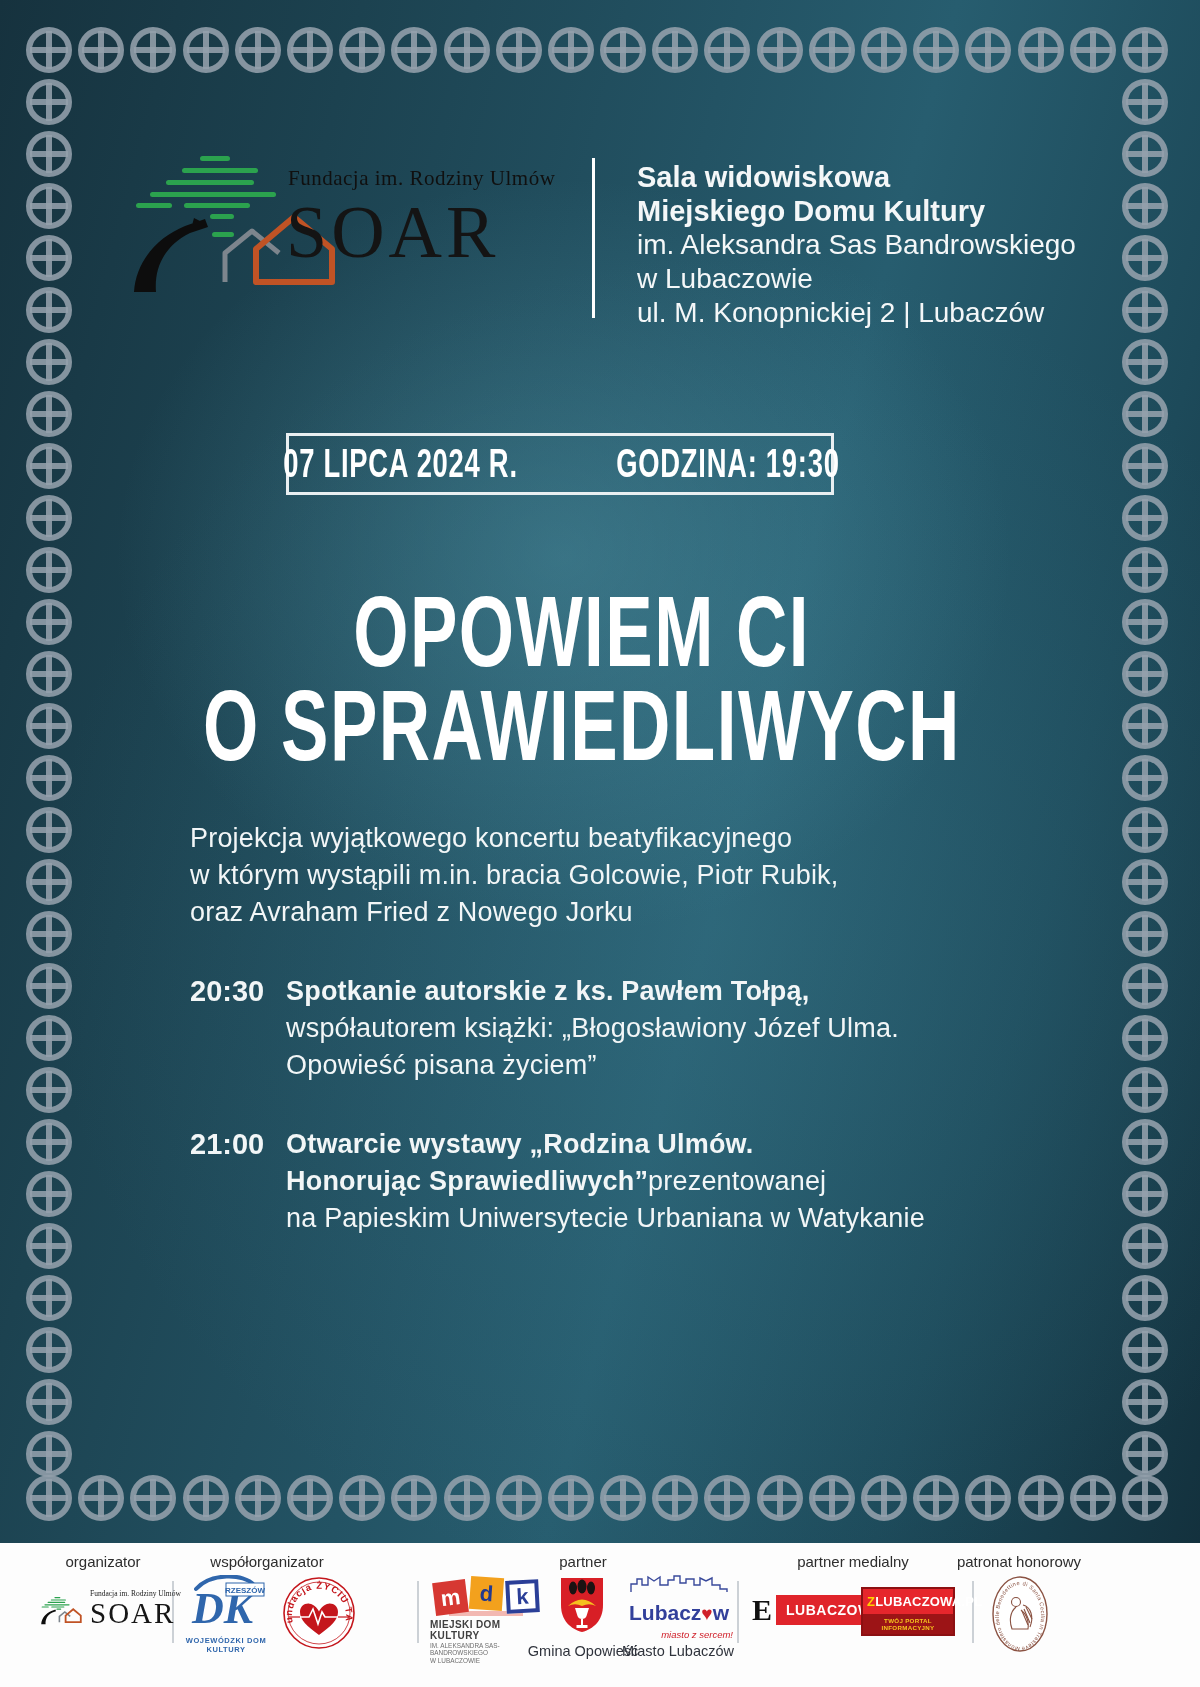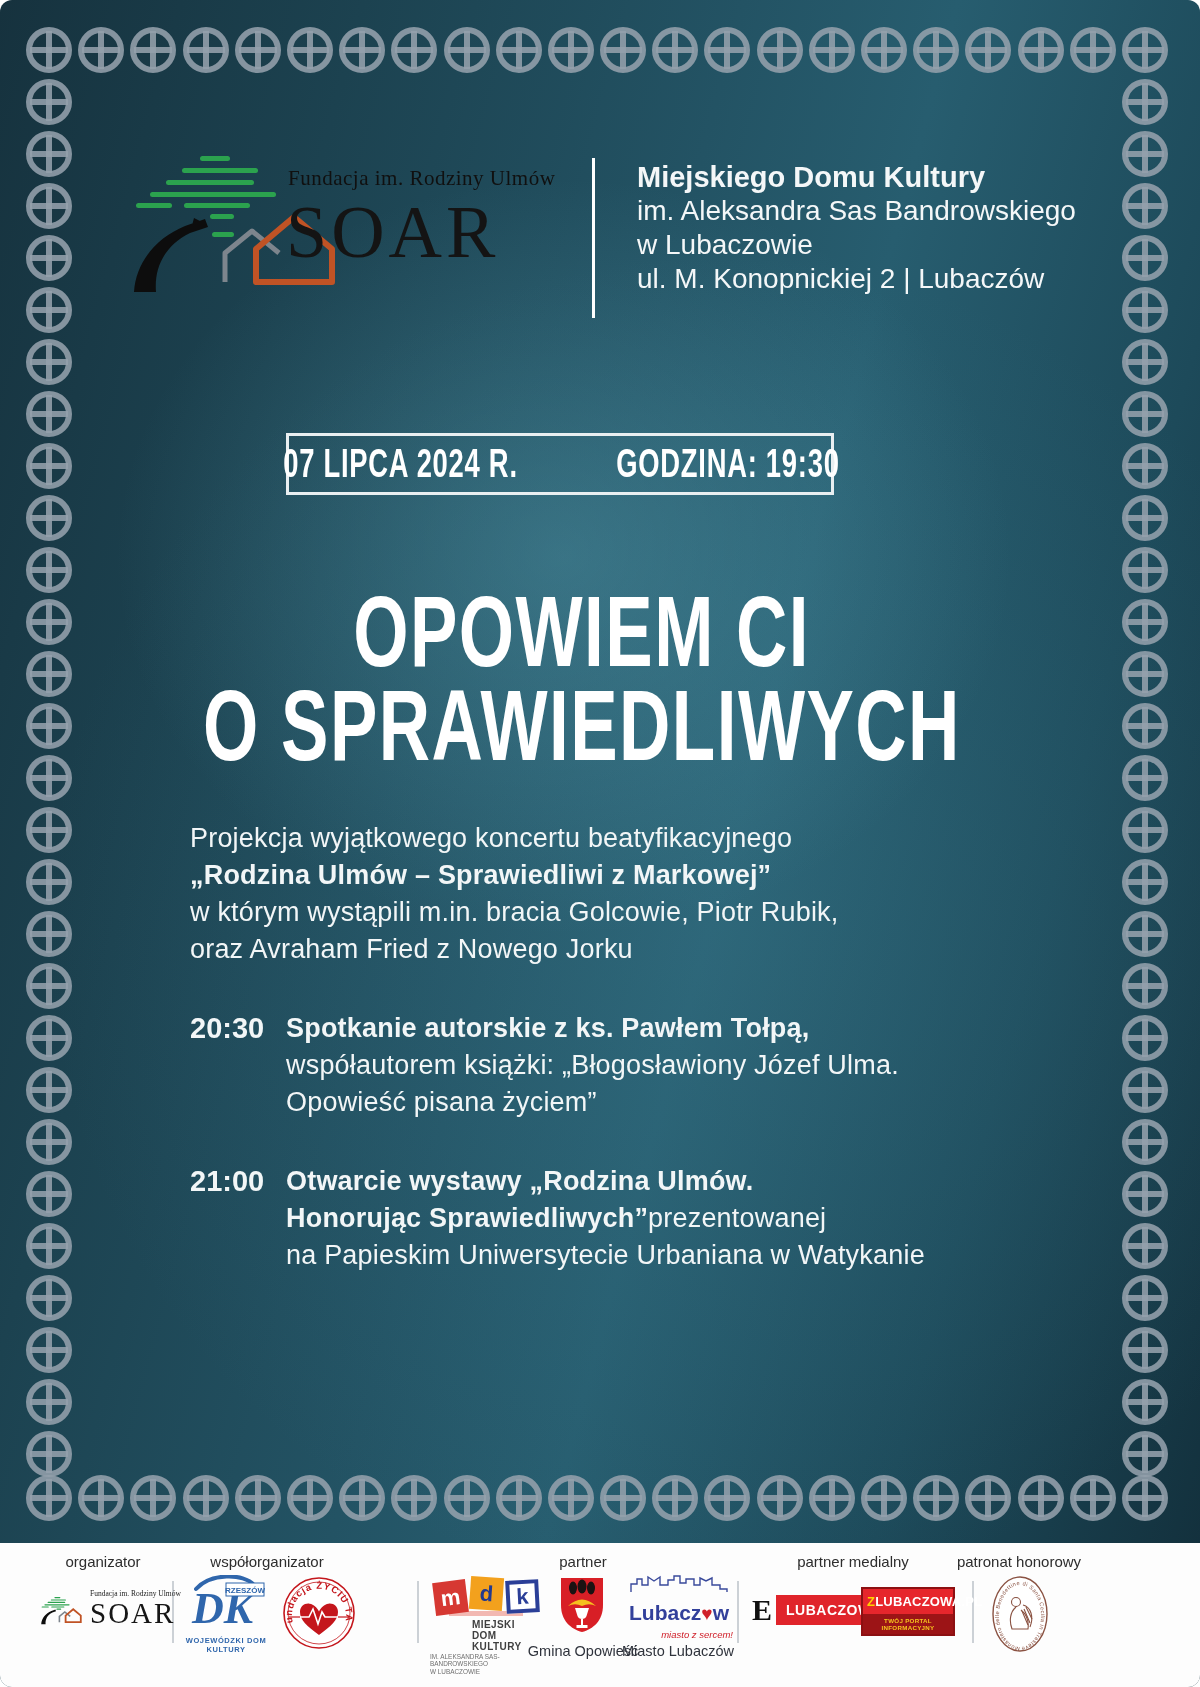--- a/index.html
+++ b/index.html
@@ -1,21 +1,21 @@
 <!DOCTYPE html>
 <html><head>
 <meta charset="utf-8">
 <style>
   html,body{margin:0;padding:0;}
   body{font-family:"Liberation Sans",sans-serif;}
   .poster{position:relative;width:1200px;height:1687px;overflow:hidden;
     background:
       radial-gradient(ellipse 640px 540px at 47% 33%, rgba(90,162,180,.38), rgba(90,162,180,0) 70%),
       radial-gradient(ellipse 900px 900px at 60% 55%, rgba(62,128,148,.30), rgba(62,128,148,0) 75%),
-      linear-gradient(105deg,#16323e 0%,#1c4250 22%,#235364 45%,#275d6f 58%,#1d4a5a 78%,#122e3a 100%); border-radius: 12px;}
+      linear-gradient(105deg,#16323e 0%,#1c4250 22%,#235364 45%,#275d6f 58%,#1d4a5a 78%,#122e3a 100%);}
   
   .orn{position:absolute;width:46px;height:46px;box-sizing:border-box;border:6px solid rgba(148,161,172,.88);border-radius:50%;}
   .orn::before{content:"";position:absolute;left:50%;top:-2px;bottom:-2px;width:6px;margin-left:-3px;background:rgba(148,161,172,.88);}
   .orn::after{content:"";position:absolute;top:50%;left:-2px;right:-2px;height:6px;margin-top:-3px;background:rgba(148,161,172,.88);}
   
   .logo-art{position:absolute;left:128px;top:134px;}
   .logo-org{position:absolute;left:288px;top:166px;font-family:"Liberation Serif",serif;font-size:21px;color:#101010;letter-spacing:.5px;}
   .logo-brand{position:absolute;left:286px;top:194px;font-family:"Liberation Serif",serif;font-size:74px;line-height:76px;letter-spacing:4px;color:#141414;}
   
   .venue-rule{position:absolute;left:592px;top:158px;width:3px;height:160px;background:#fff;}
@@ -46,21 +46,21 @@
   .wdk{position:absolute;left:178px;top:32px;width:96px;text-align:center;}
   .wdk-caption{font-size:7.5px;font-weight:bold;letter-spacing:.6px;color:#2f66ac;margin-top:1px;}
   .zyciu{position:absolute;left:281px;top:28px;}
   .mdk{position:absolute;left:430px;top:34px;width:112px;}
   .mdk-squares{display:flex;gap:3px;justify-content:center;align-items:flex-start;}
   .mdk-sq{width:33px;height:33px;display:flex;align-items:center;justify-content:center;font-weight:bold;font-size:22px;box-sizing:border-box;}
   .mdk-m{background:#d63832;color:#fff;transform:rotate(-7deg);margin-top:4px;}
   .mdk-d{background:#f3a11d;color:#22398f;transform:rotate(4deg);}
   .mdk-k{background:#fff;border:4px solid #2b3f98;color:#2b3f98;transform:rotate(-3deg);margin-top:3px;}
   .mdk-bar{width:74px;height:5px;background:#f2b8b2;margin:-3px auto 3px auto;}
-  .mdk-c1{font-size:10px;font-weight:bold;color:#3f3f3f;letter-spacing:.4px;margin-left:42px;}
+  .mdk-c1{font-size:10px;font-weight:bold;color:#3f3f3f;letter-spacing:.4px;}
   .mdk-c2{font-size:6.4px;color:#6e6e6e;margin-top:1px;}
   .gmina{position:absolute;left:557px;top:32px;}
   .miasto{position:absolute;left:625px;top:30px;width:108px;text-align:center;}
   .miasto-name{font-size:21px;font-weight:bold;color:#32409b;line-height:31px;}
   .miasto-name .heart{color:#d0202a;font-size:19px;}
   .miasto-tag{font-size:9.5px;font-style:italic;color:#d0202a;text-align:right;margin-top:0;}
   .elub{position:absolute;left:752px;top:52px;display:flex;align-items:center;gap:4px;}
   .elub-e{font-family:"Liberation Serif",serif;font-size:30px;font-weight:bold;color:#101010;line-height:30px;}
   .elub-red{background:#e0242b;color:#fff;font-weight:bold;font-size:14px;letter-spacing:.5px;padding:7px 10px;}
   .zlub{position:absolute;left:861px;top:44px;width:94px;border:2px solid #8c1012;box-sizing:border-box;}
@@ -189,41 +189,41 @@
     </g>
     <path fill="#0d0d0d" d="M6 158 L28 158 C26 134 36 112 62 99 L80 93 L77 85 L57 92 C28 104 8 128 6 158 Z M62 99 L72 87 L66 84 Z"></path>
     <path fill="none" stroke="#7d858d" stroke-width="5" stroke-linejoin="round" d="M97 148 L97 119 L124 97 L151 119"></path>
     <path fill="none" stroke="#c05325" stroke-width="6" stroke-linejoin="round" d="M128 148 L128 115 L166 83 L204 115 L204 148 Z"></path>
   </svg>
   <div class="logo-org">Fundacja im. Rodziny Ulmów</div>
   <div class="logo-brand">SOAR</div>
 
   <div class="venue-rule"></div>
   <div class="venue">
+    <div class="vb">Sala widowiskowa</div>
     <div class="vb">Miejskiego Domu Kultury</div>
     <div>im. Aleksandra Sas Bandrowskiego</div>
     <div>w Lubaczowie</div>
     <div>ul. M. Konopnickiej 2 | Lubaczów</div>
   </div>
 
   <div class="date-box">
     <span>07 LIPCA 2024 R.</span>
     <span>GODZINA: 19:30</span>
   </div>
 
   <div class="title">
     <span class="tl"><span>OPOWIEM CI</span></span>
     <span class="tl"><span>O SPRAWIEDLIWYCH</span></span>
   </div>
 
   <div class="schedule" id="schedule">
       <div class="schedule-item">
         <div>
           <div class="schedule-line"><span>Projekcja wyjątkowego koncertu beatyfikacyjnego</span></div>
-          <div class="schedule-line"><span class="b">„Rodzina Ulmów – Sprawiedliwi z Markowej”</span></div>
           <div class="schedule-line"><span>w którym wystąpili m.in. bracia Golcowie, Piotr Rubik,</span></div>
           <div class="schedule-line"><span>oraz Avraham Fried z Nowego Jorku</span></div>
         </div>
       </div>
       <div class="schedule-item">
         <div class="schedule-time">20:30</div>
         <div>
           <div class="schedule-line"><span class="b">Spotkanie autorskie z ks. Pawłem Tołpą,</span></div>
           <div class="schedule-line"><span>współautorem książki: „Błogosławiony Józef Ulma.</span></div>
           <div class="schedule-line"><span>Opowieść pisana życiem”</span></div>

